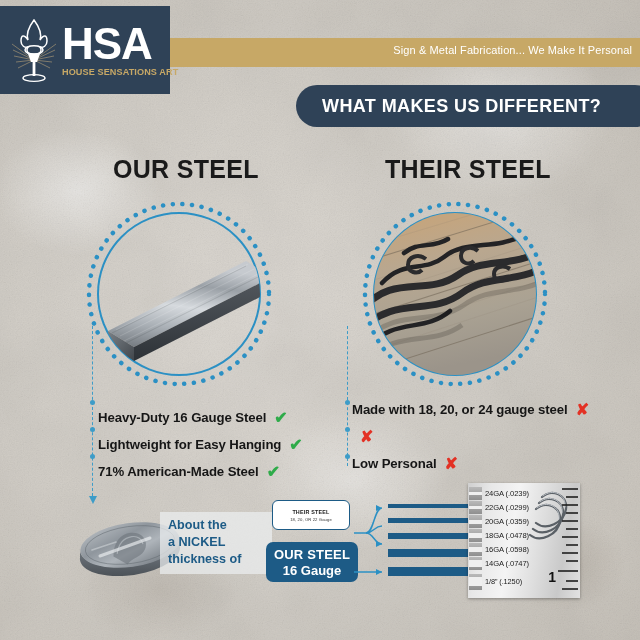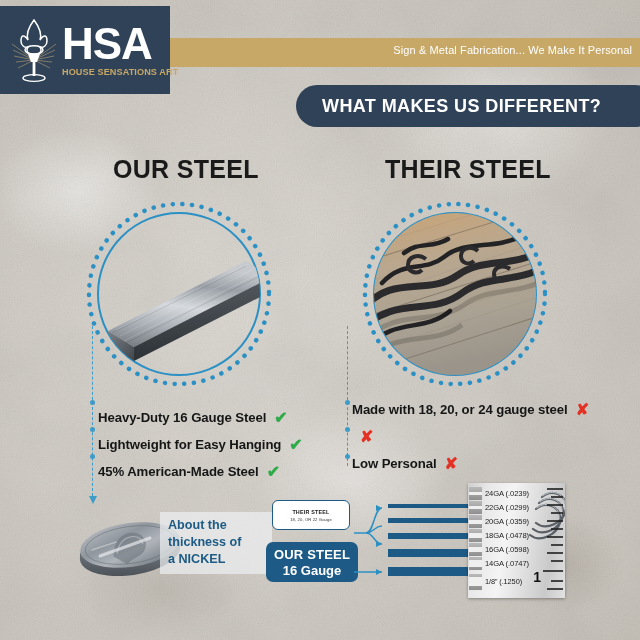--- a/index.html
+++ b/index.html
@@ -235,21 +235,21 @@
   }
 
   
   .bars { position: absolute; left: 388px; top: 500px; width: 85px; height: 82px; }
   .gbar { position: absolute; left: 0; background: #1d5b86; width: 85px; }
 
   
   .ruler {
     position: absolute;
     left: 468px; top: 483px;
-    width: 97px; height: 115px;
+    width: 112px; height: 115px;
     overflow: hidden;
     background: linear-gradient(100deg,#cfcfcf 0%,#e8e8e8 18%,#f4f4f4 40%,#dedede 62%,#c9c9c9 82%,#e2e2e2 100%);
     box-shadow: 0 1px 3px rgba(0,0,0,.35);
   }
   .ruler-row {
     position: absolute;
     left: 0;
     height: 13px;
     display: flex;
     align-items: center;
@@ -464,21 +464,21 @@
   <div class="bullet-list" id="list-our">
     <div class="bullet-row">
       <span class="bullet-text">Heavy-Duty 16 Gauge Steel</span>
       <span class="mark ok">✔</span>
     </div>
     <div class="bullet-row">
       <span class="bullet-text">Lightweight for Easy Hanging</span>
       <span class="mark ok">✔</span>
     </div>
     <div class="bullet-row">
-      <span class="bullet-text">45% American-Made Steel</span>
+      <span class="bullet-text">71% American-Made Steel</span>
       <span class="mark ok">✔</span>
     </div>
   </div>
 
   <div class="bullet-list" id="list-their">
     <div class="bullet-row">
       <span class="bullet-text">Made with 18, 20, or 24 gauge steel</span>
       <span class="mark no">✘</span>
     </div>
     <div class="bullet-row">
@@ -516,22 +516,22 @@
         <path d="M40 40 c3 -10 9 -15 17 -15 c6 0 10 4 10 9" fill="none" stroke="#cfd4d8" stroke-width="1.1" opacity=".7"></path>
       </g>
 
       <path d="M24 44 L74 26" stroke="#eef1f3" stroke-width="3" opacity=".65" stroke-linecap="round"></path>
       <path d="M16 38 L40 30" stroke="#eef1f3" stroke-width="1.6" opacity=".4" stroke-linecap="round"></path>
     </svg>
   </div>
 
   <div class="nickel-caption">
     <div>About the</div>
+    <div>a NICKEL</div>
     <div>thickness of</div>
-    <div>a NICKEL</div>
   </div>
 
   <div class="their-box">
     <div class="t1">THEIR STEEL</div>
     <div class="t2">18, 20, OR 22 Gauge</div>
   </div>
 
   <div class="our-box">
     <div class="t1">OUR STEEL</div>
     <div class="t2">16 Gauge</div>

